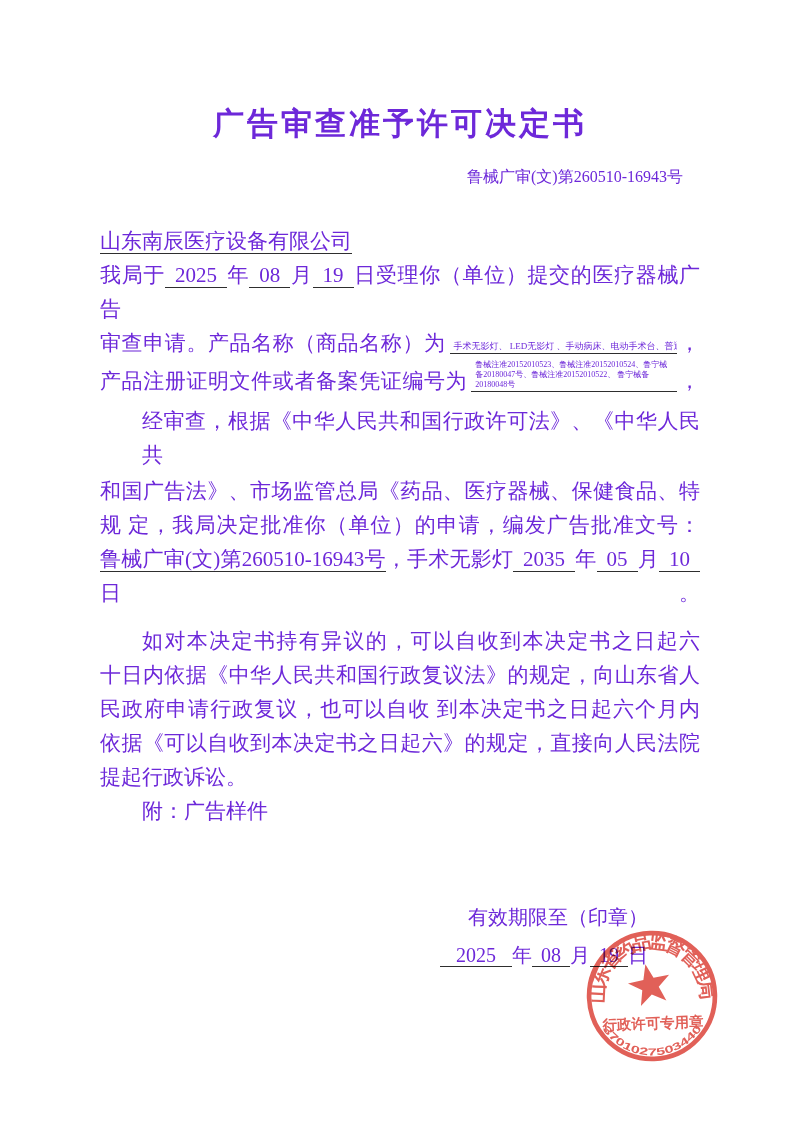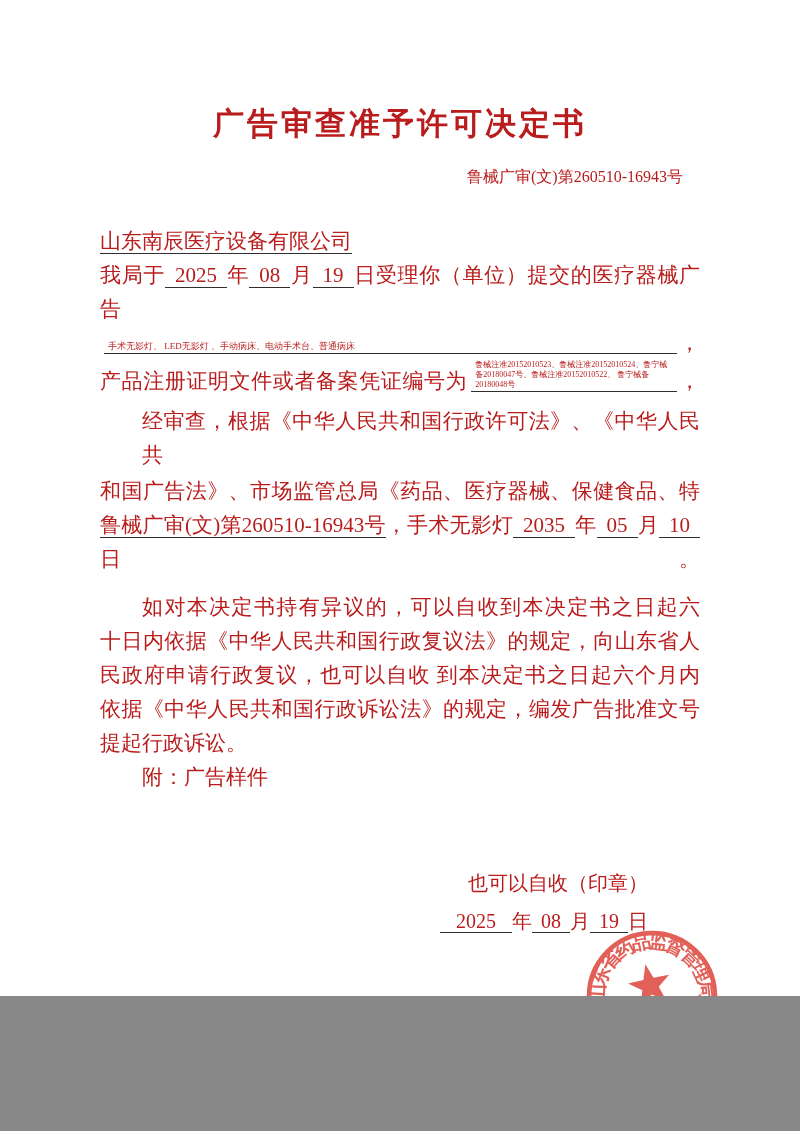--- a/index.html
+++ b/index.html
@@ -1,22 +1,22 @@
 <!DOCTYPE html>
 <html><head>
 <meta charset="utf-8">
 <style>
   html,body{margin:0;padding:0;background:#888;}
   .page{
     position:relative;
-    width:800px;height:996px;
+    width:800px;height:1131px;
     margin:0 auto;
     background:#ffffff;
     overflow:hidden;
-    color:#b91c1c;
+    color:#6d28d9;
     font-family:"Liberation Serif","DejaVu Serif",serif;
   }
   .title{
     margin:103px 0 0 0;
     font-size:31px;
     font-weight:700;
     letter-spacing:3px;
     text-align:center;
   }
   .doc-no{
@@ -111,44 +111,46 @@
 
   <div class="doc-no">鲁械广审(文)第260510-16943号</div>
 
   <div class="body">
 
     <div class="line line-left"><span class="u">山东南辰医疗设备有限公司</span></div>
 
     <div class="line"><span>我局于</span><span class="u u-num">2025</span><span>年</span><span class="u u-num">08</span><span>月</span><span class="u u-num">19</span><span>日受理你（单位）提交的医疗器械广告</span></div>
 
     <div class="flexline">
+      <span class="prefix">审查申请。产品名称（商品名称）为</span>
       <span class="blank-box tiny-1">手术无影灯、 LED无影灯 、手动病床、电动手术台、普通病床</span>
       <span>，</span>
     </div>
 
     <div class="flexline">
       <span class="prefix">产品注册证明文件或者备案凭证编号为</span>
       <span class="blank-box tiny-2">鲁械注准20152010523、鲁械注准20152010524、鲁宁械备20180047号、鲁械注准20152010522、 鲁宁械备20180048号</span>
       <span>，</span>
     </div>
 
 
     <div class="line indent para-gap-sm">经审查，根据《中华人民共和国行政许可法》、《中华人民共</div>
     <div class="line">和国广告法》、市场监管总局《药品、医疗器械、保健食品、特</div>
+    <div class="line">规 定，我局决定批准你（单位）的申请，编发广告批准文号：</div>
     <div class="line"><span class="u">鲁械广审(文)第260510-16943号</span><span>，手术无影灯</span><span class="u u-num">2035</span><span>年</span><span class="u u-num">05</span><span>月</span><span class="u u-num">10</span><span>日。</span></div>
 
     <div class="line indent para-gap-md">如对本决定书持有异议的，可以自收到本决定书之日起六</div>
     <div class="line">十日内依据《中华人民共和国行政复议法》的规定，向山东省人</div>
     <div class="line">民政府申请行政复议，也可以自收 到本决定书之日起六个月内</div>
-    <div class="line">依据《中华人民共和国行政诉讼法》的规定，编发广告批准文号</div>
+    <div class="line">依据《可以自收到本决定书之日起六》的规定，直接向人民法院</div>
     <div class="line line-left">提起行政诉讼。</div>
 
     <div class="line line-left indent">附：广告样件</div>
 
-    <div class="sig-org">也可以自收（印章）</div>
+    <div class="sig-org">有效期限至（印章）</div>
 
     <div class="sig-date"><span class="u u-num u-year">2025</span><span>年</span><span class="u u-num">08</span><span>月</span><span class="u u-num">19</span><span>日</span></div>
 
   </div>
 
   <svg class="seal" viewBox="0 0 200 200" xmlns="http://www.w3.org/2000/svg">
     <defs>
       <path id="arcTop" d="M 43.4 106.9 A 57 57 0 1 1 156.6 106.9" fill="none"></path>
       <path id="arcBot" d="M 39.4 135 A 70 70 0 0 0 160.6 135" fill="none"></path>
     </defs>

